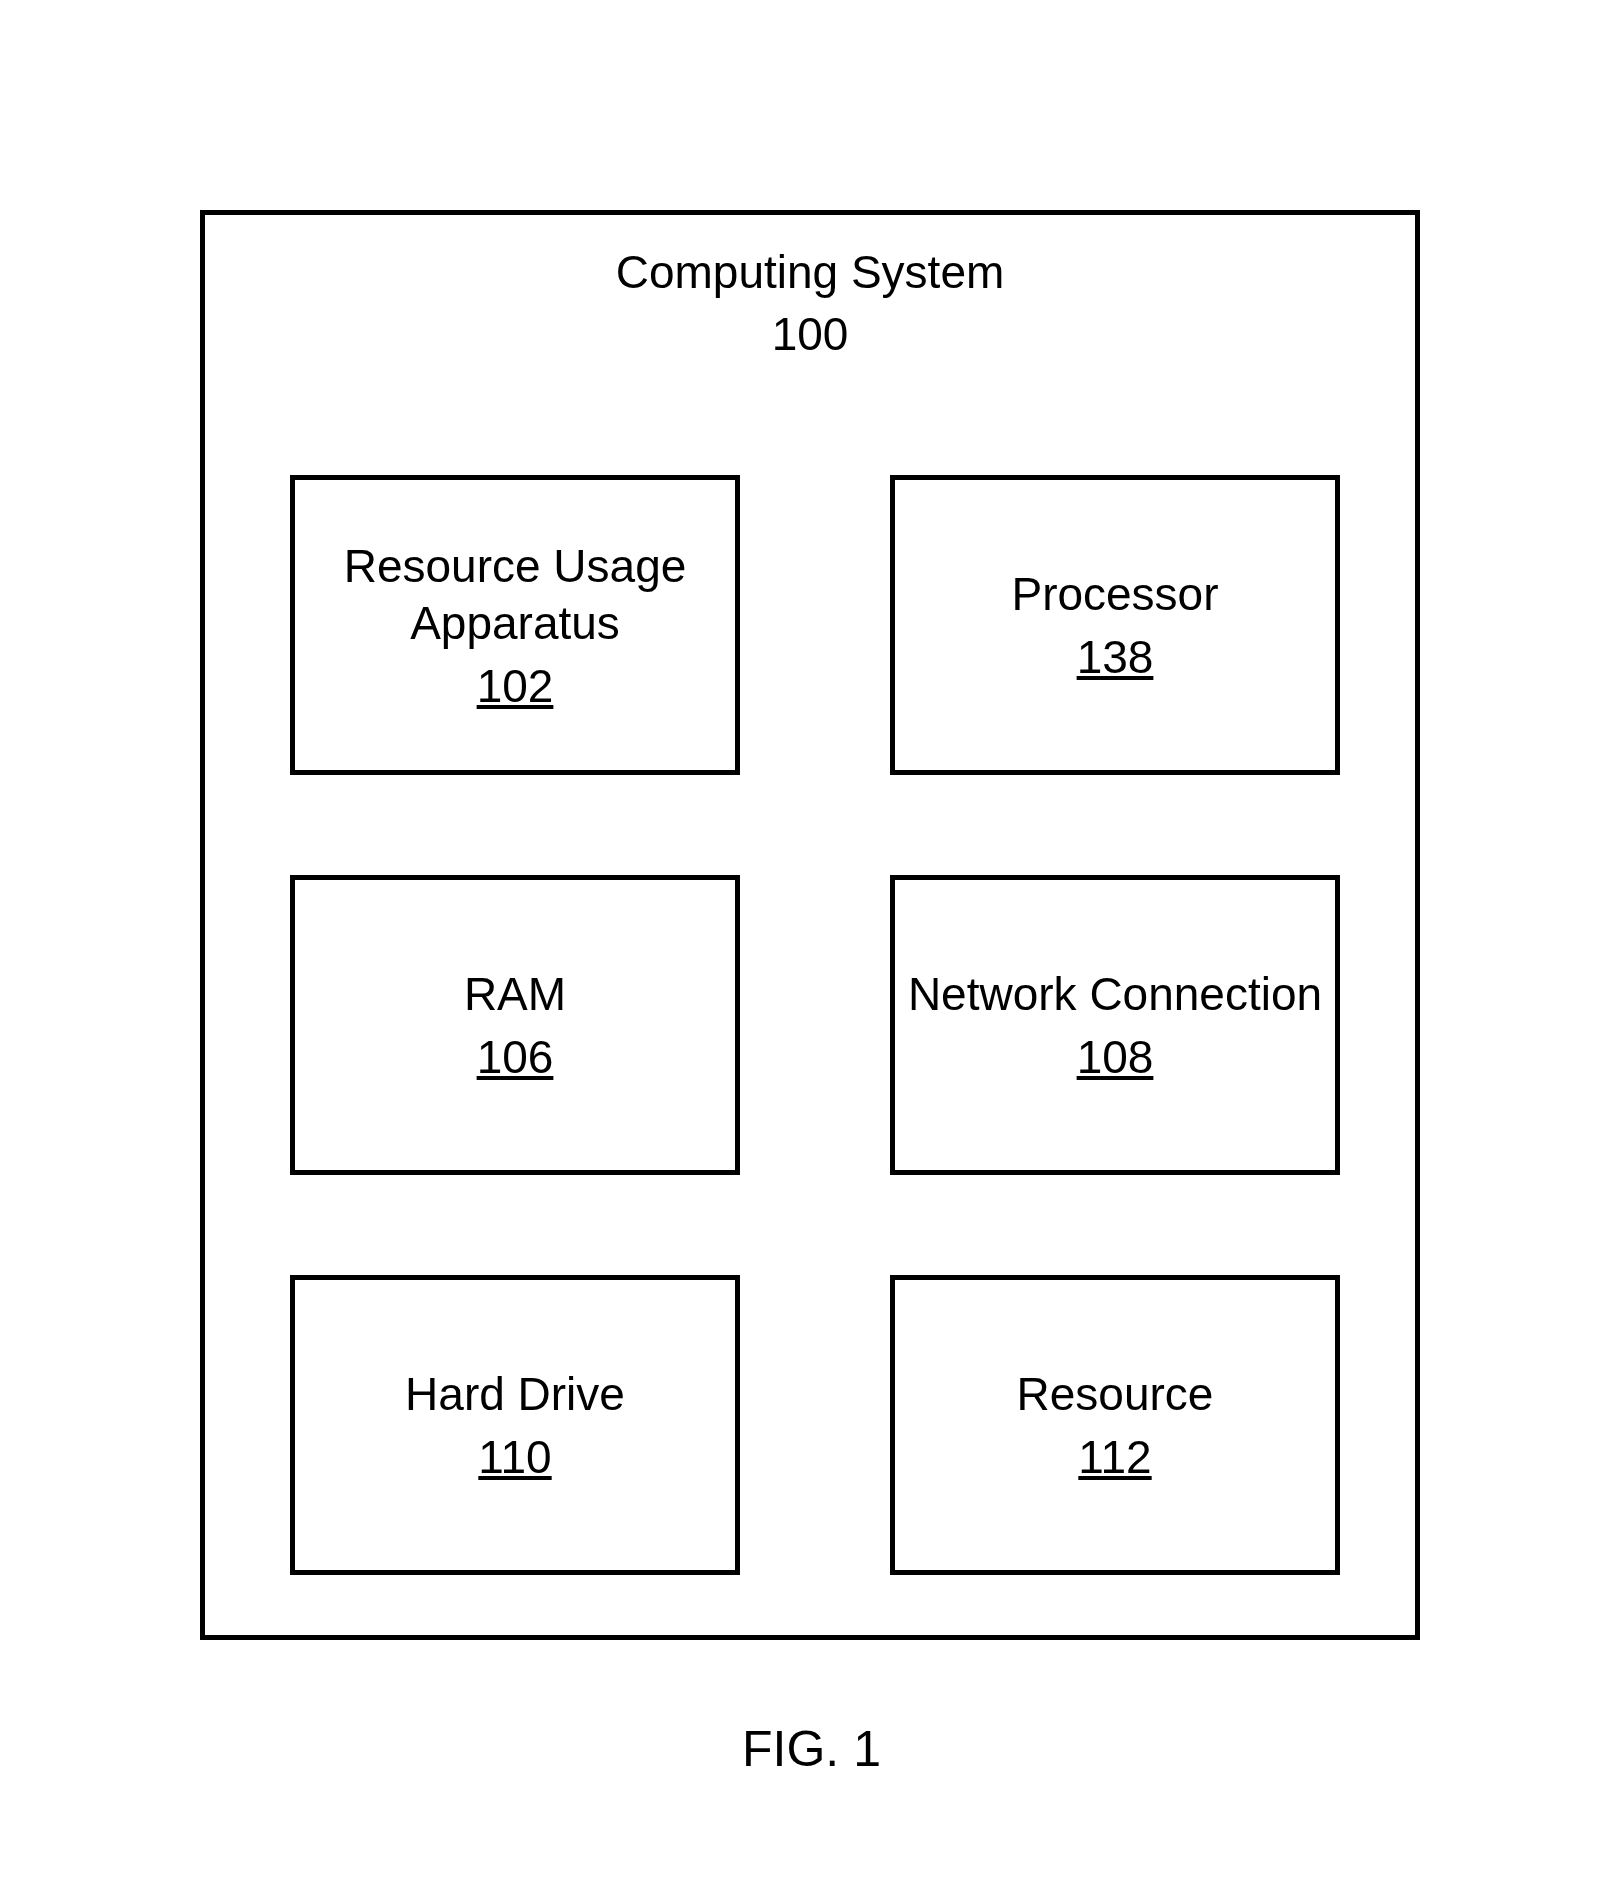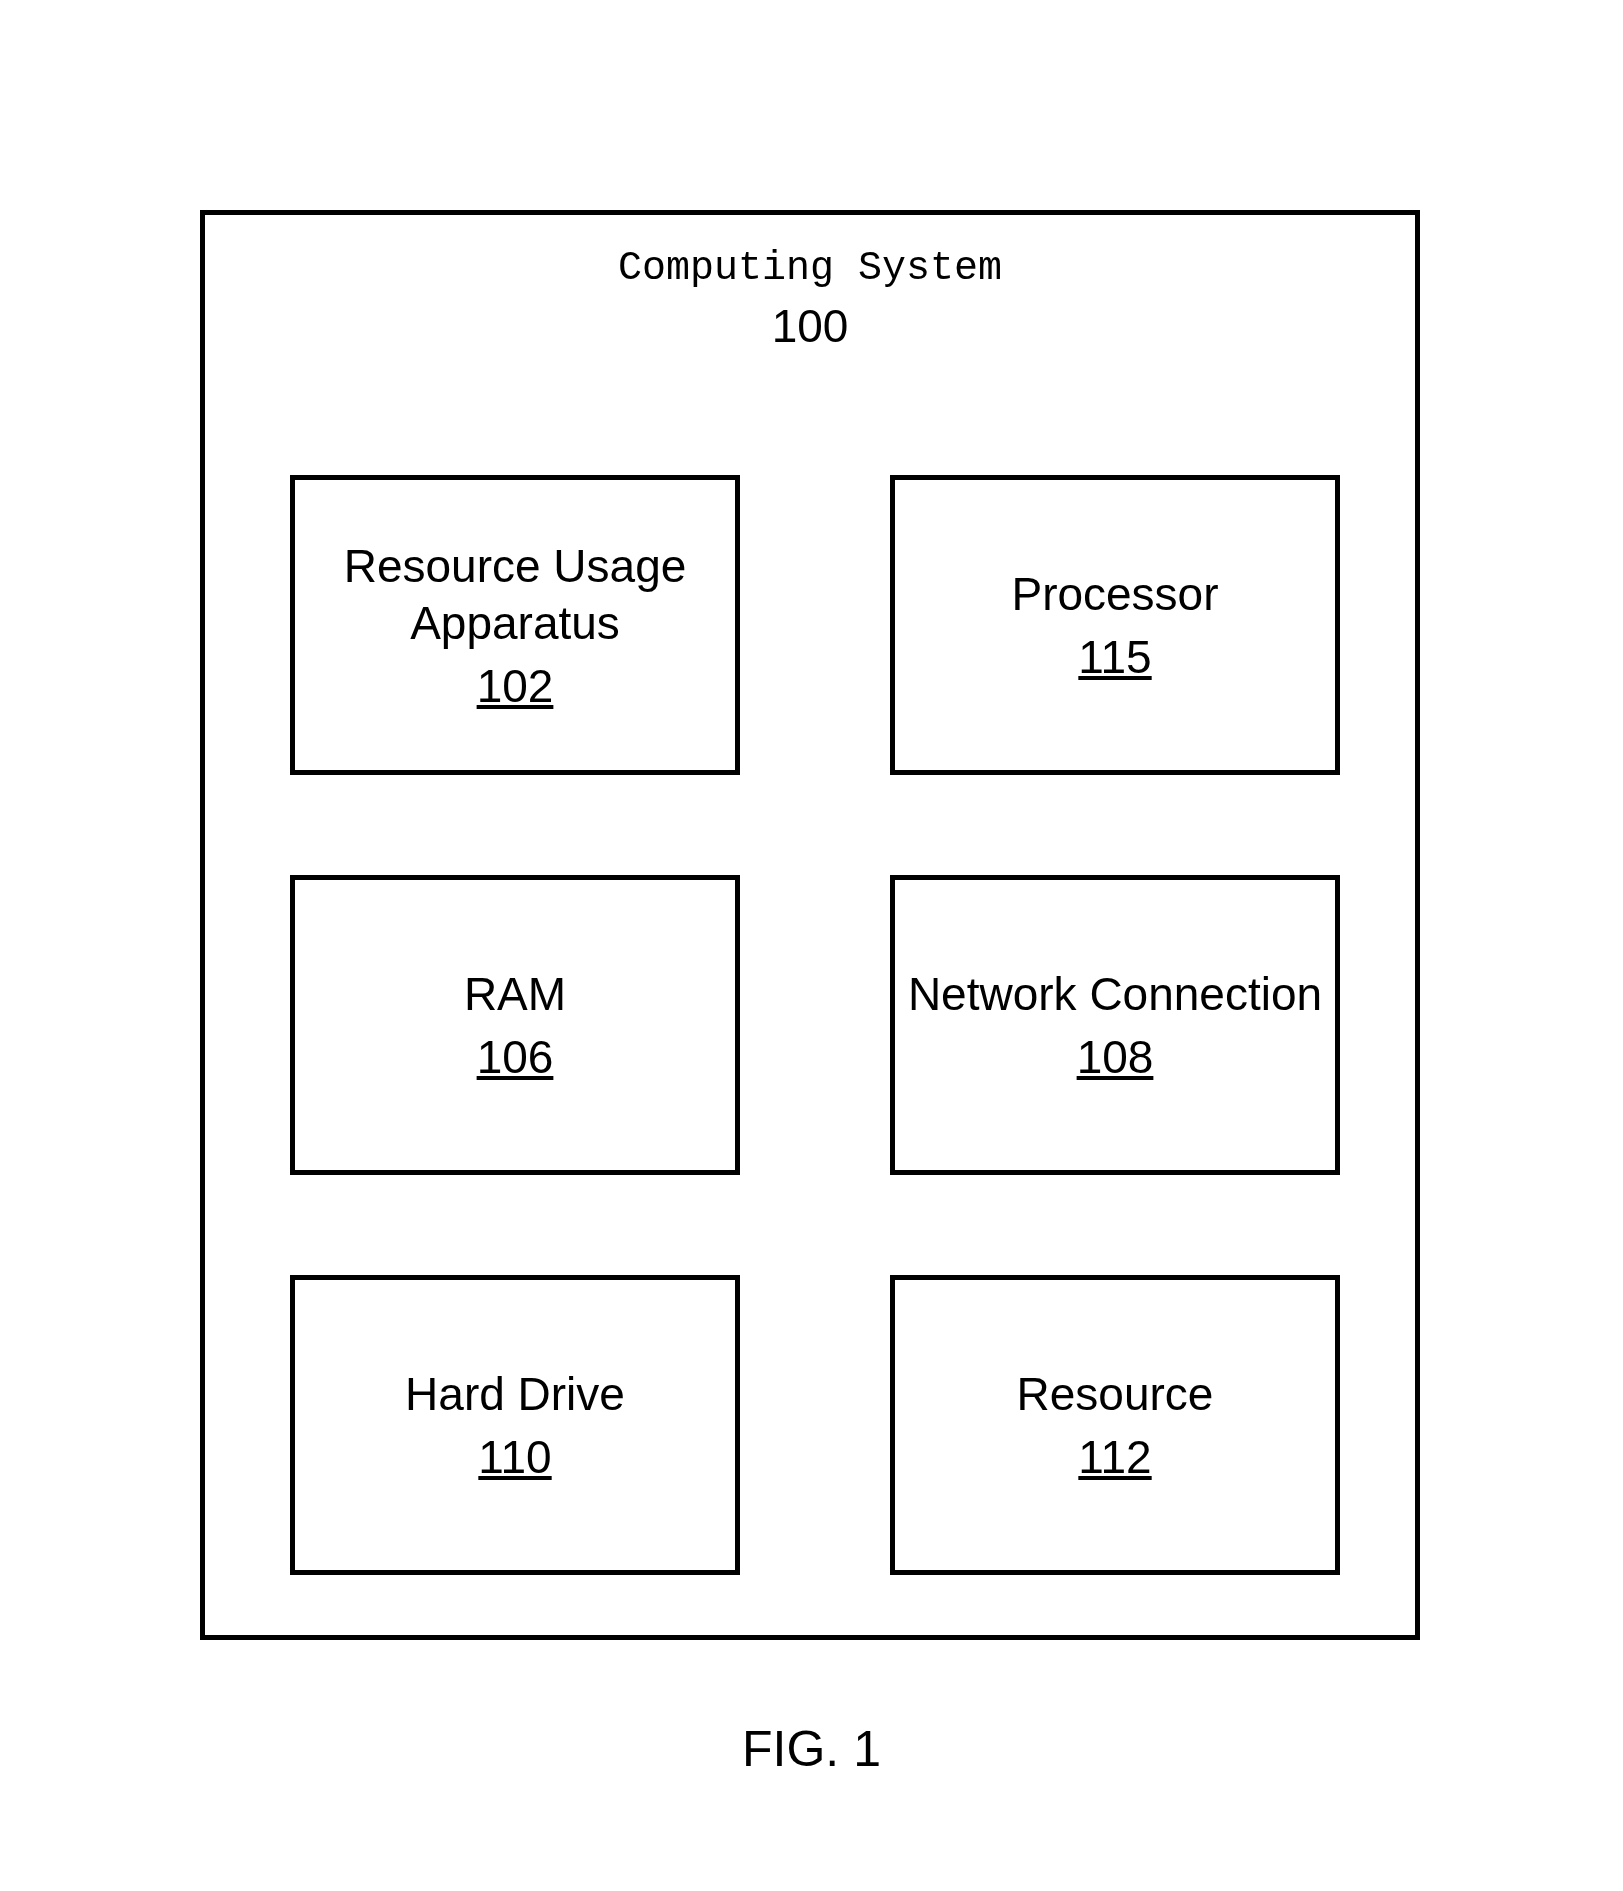--- a/index.html
+++ b/index.html
@@ -18,23 +18,22 @@
       position: absolute;
       left: 200px;
       top: 210px;
       width: 1220px;
       height: 1430px;
       border: 5px solid #000;
     }
     .system-title {
       text-align: center;
       margin-top: 28px;
-      font-size: 40px;
+      font-size: 46px;
       line-height: 1.3;
-      font-family: Liberation Mono, monospace;
     }
     .system-ref {
       text-align: center;
       font-size: 46px;
       margin-top: 4px;
     }
     .grid {
       position: absolute;
       left: 85px;
       top: 260px;
@@ -80,21 +79,21 @@
   <div class="system-title">Computing System</div>
   <div class="system-ref">100</div>
 
   <div class="grid">
     <div class="component-box">
       <div class="component-label">Resource Usage Apparatus</div>
       <div class="component-ref">102</div>
     </div>
     <div class="component-box">
       <div class="component-label">Processor</div>
-      <div class="component-ref">115</div>
+      <div class="component-ref">138</div>
     </div>
     <div class="component-box">
       <div class="component-label">RAM</div>
       <div class="component-ref">106</div>
     </div>
     <div class="component-box">
       <div class="component-label">Network Connection</div>
       <div class="component-ref">108</div>
     </div>
     <div class="component-box">

